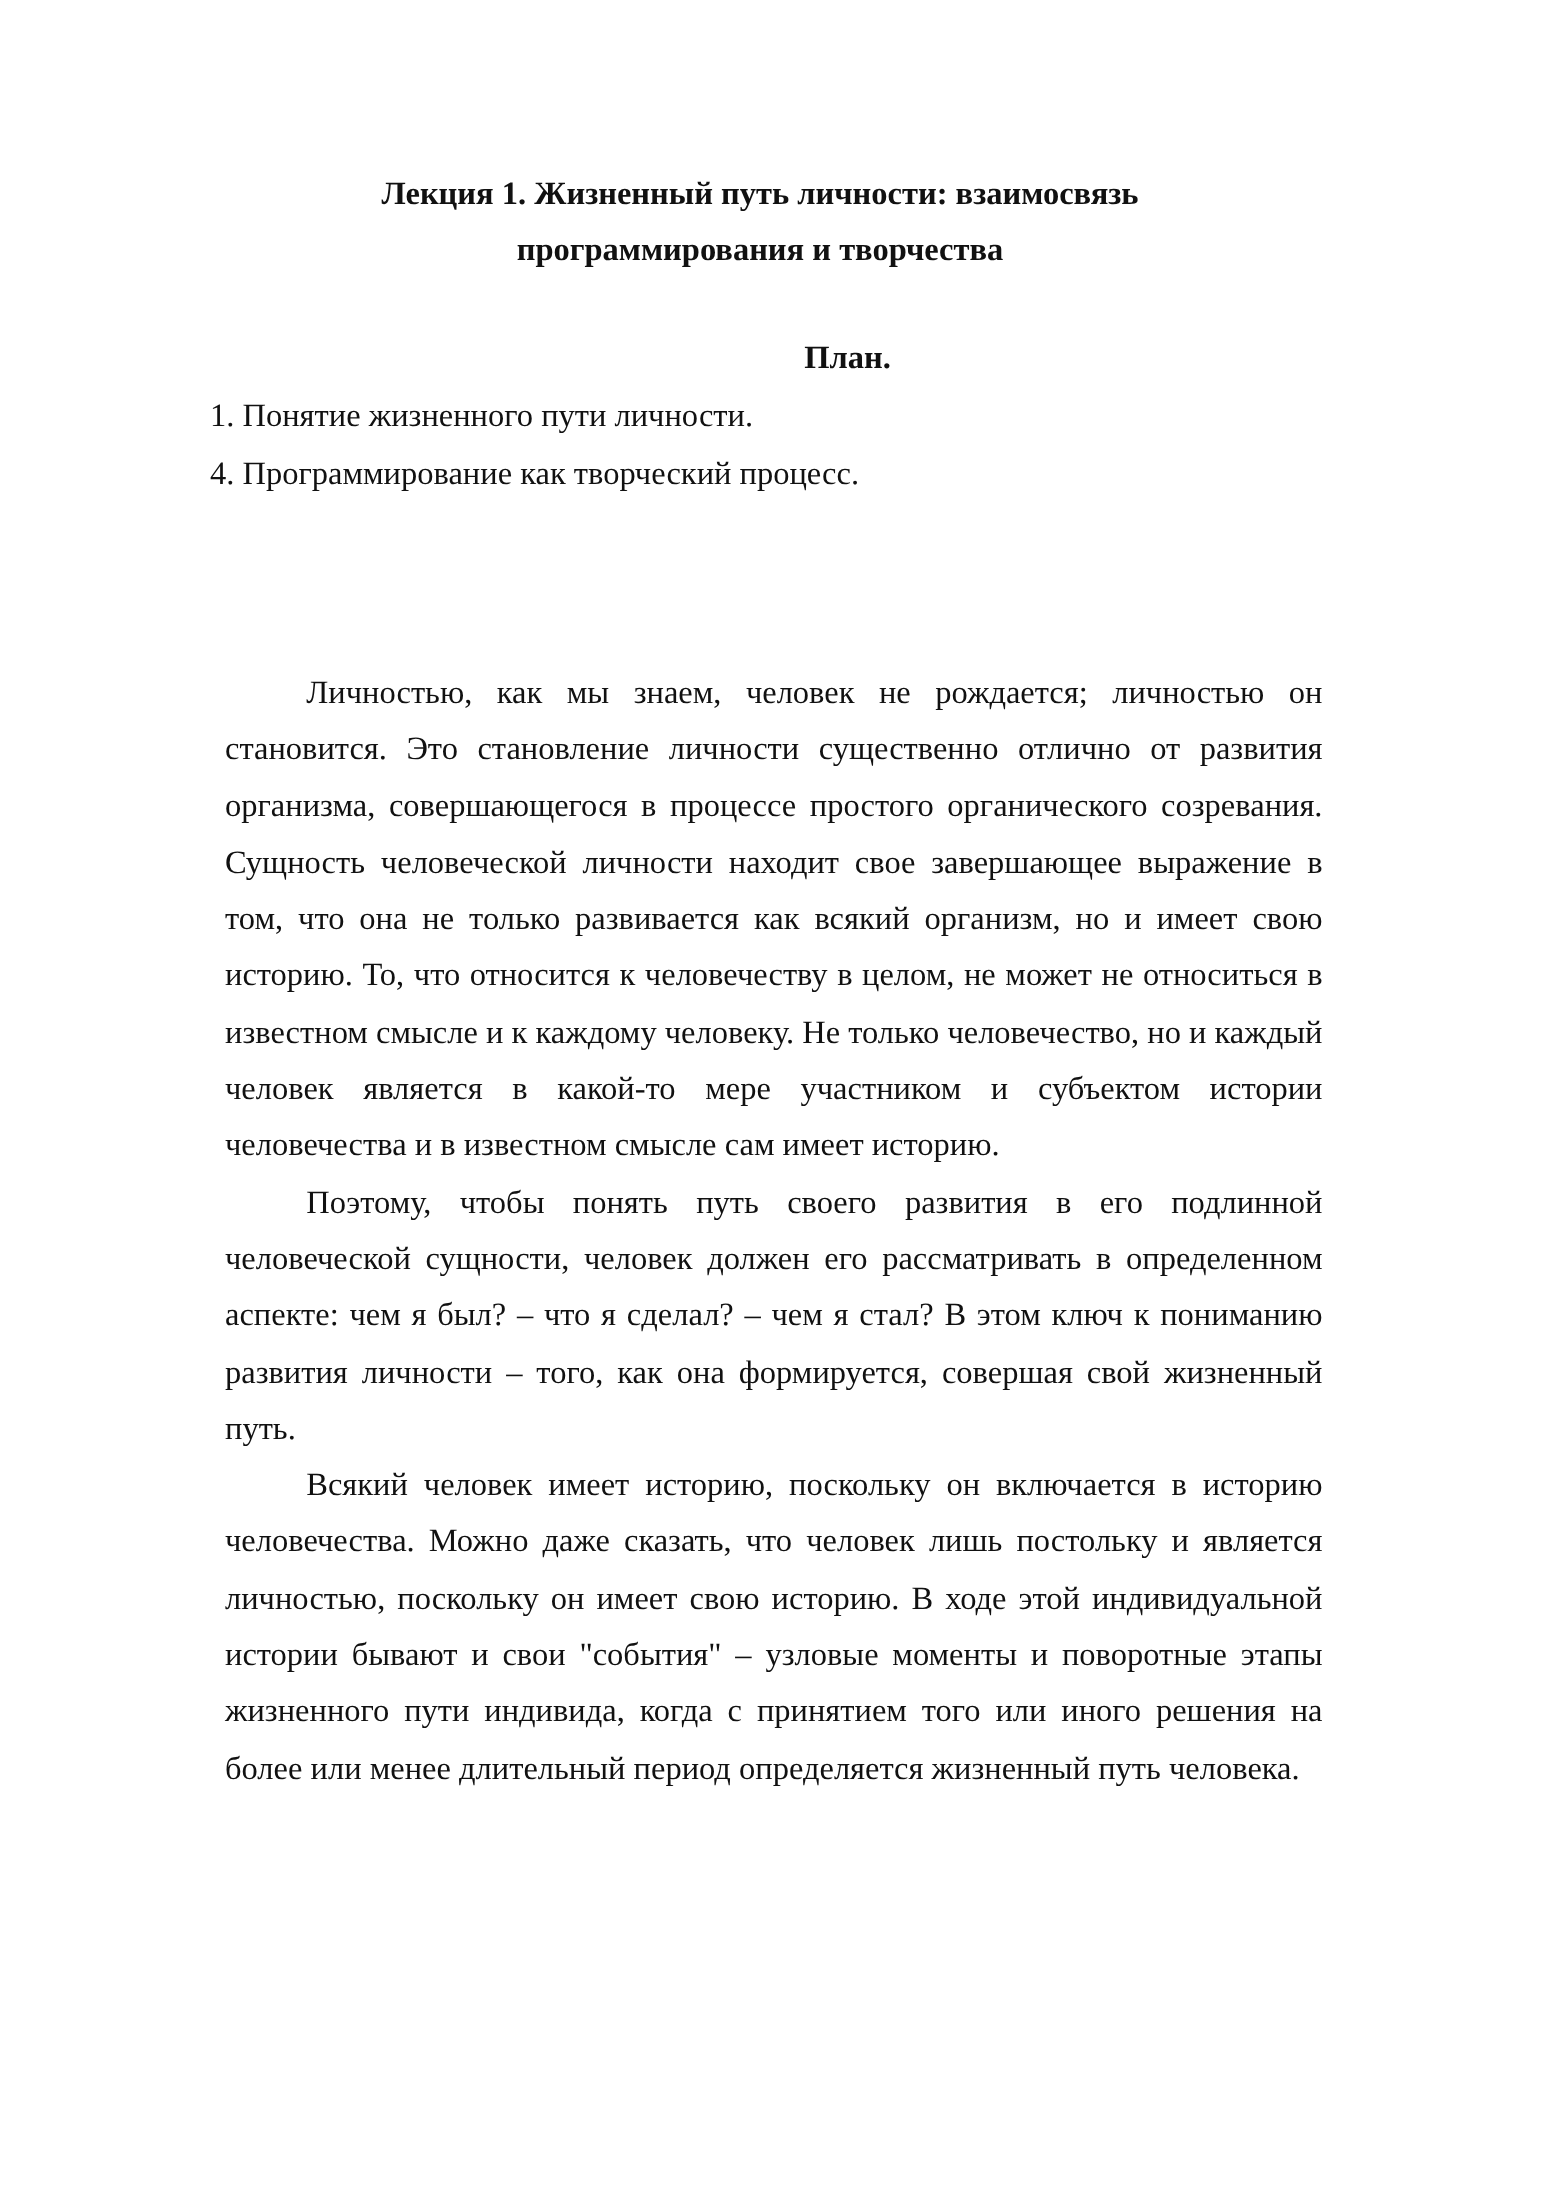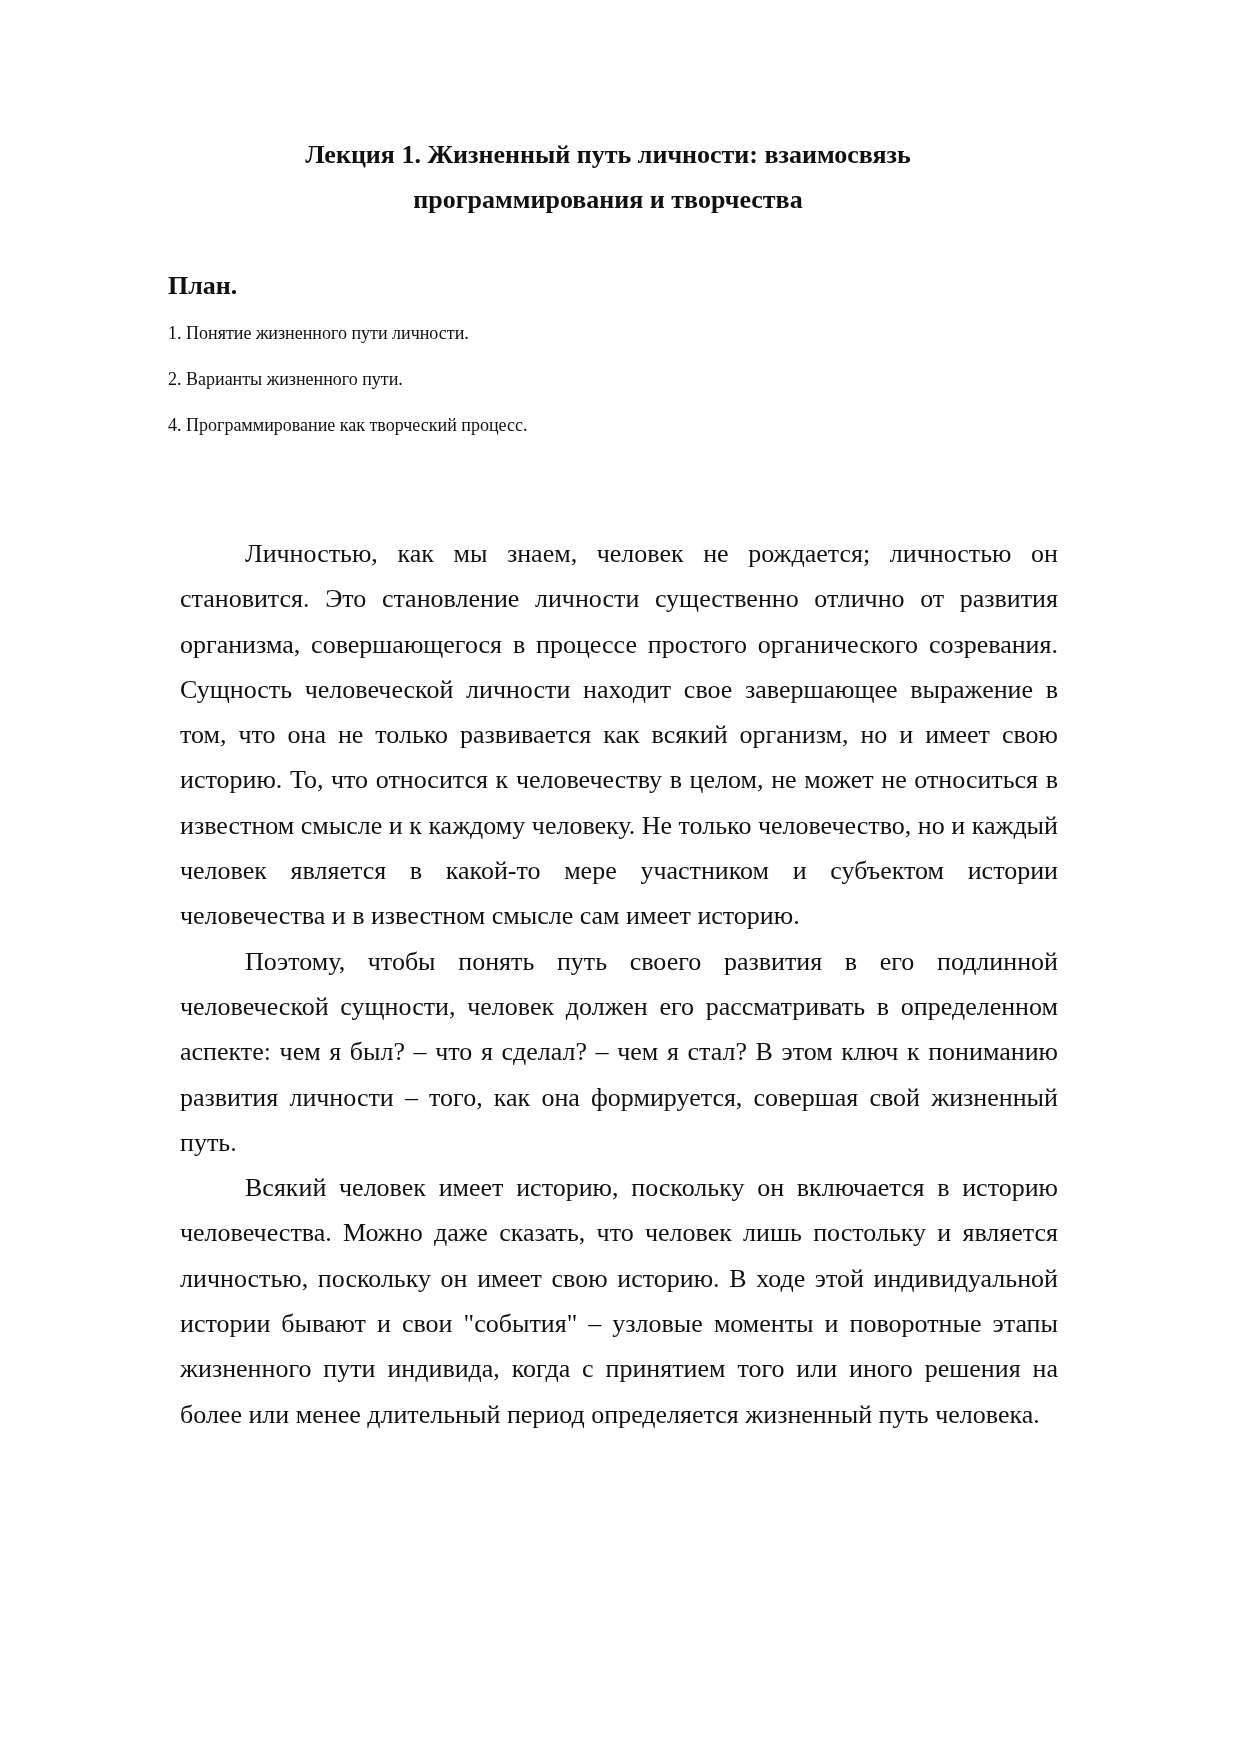--- a/index.html
+++ b/index.html
@@ -7,44 +7,43 @@
     width: 1240px; height: 1755px; position: relative; overflow: hidden;
     font-family: "Liberation Serif", "DejaVu Serif", serif;
     color: #111111;
   }
   .page { position: absolute; left: 0; top: 0; width: 996px; height: 1755px; background: #fff; }
   .title {
     position: absolute; left: 168px; width: 880px; text-align: center;
     font-weight: bold; font-size: 26px; line-height: 45px; top: 132px;
   }
   .plan-heading {
-    position: absolute; left: 168px; width: 1020px; 
+    position: absolute; left: 168px; width: 1020px; text-align: center;
     font-weight: bold; font-size: 26px; top: 268px; line-height: 36px;
   }
   .plan-list { position: absolute; left: 168px; top: 310px; width: 880px; margin: 0; padding: 0; list-style: none; }
-  .plan-list li { font-size: 18px; line-height: 46px; height: 46px; white-space: nowrap; }
+  .plan-list li { font-size: 26px; line-height: 46px; height: 46px; white-space: nowrap; }
   .body-text { position: absolute; left: 168px; top: 531px; width: 878px; margin-left: 12px; }
   .para {
     font-size: 26px; line-height: 45.3px; text-align: justify; text-indent: 65px; margin: 0;
   }
 </style>
 </head>
 <body>
 
 <div class="page">
   <div class="title">
     <div>Лекция 1. Жизненный путь личности: взаимосвязь</div>
     <div>программирования и творчества</div>
   </div>
 
   <div class="plan-heading">План.</div>
 
   <ol class="plan-list">
     <li>1. Понятие жизненного пути личности.</li>
-    <li>2. Варианты жизненного пути.</li>
     <li>4. Программирование как творческий процесс.</li>
   </ol>
 
   <div class="body-text">
     <p class="para">Личностью, как мы знаем, человек не рождается; личностью он становится. Это становление личности существенно отлично от развития организма, совершающегося в процессе простого органического созревания. Сущность человеческой личности находит свое завершающее выражение в том, что она не только развивается как всякий организм, но и имеет свою историю. То, что относится к человечеству в целом, не может не относиться в известном смысле и к каждому человеку. Не только человечество, но и каждый человек является в какой-то мере участником и субъектом истории человечества и в известном смысле сам имеет историю.</p>
     <p class="para">Поэтому, чтобы понять путь своего развития в его подлинной человеческой сущности, человек должен его рассматривать в определенном аспекте: чем я был? – что я сделал? – чем я стал? В этом ключ к пониманию развития личности – того, как она формируется, совершая свой жизненный путь.</p>
     <p class="para">Всякий человек имеет историю, поскольку он включается в историю человечества. Можно даже сказать, что человек лишь постольку и является личностью, поскольку он имеет свою историю. В ходе этой индивидуальной истории бывают и свои "события" – узловые моменты и поворотные этапы жизненного пути индивида, когда с принятием того или иного решения на более или менее длительный период определяется жизненный путь человека.</p>
   </div>
 </div>
 

